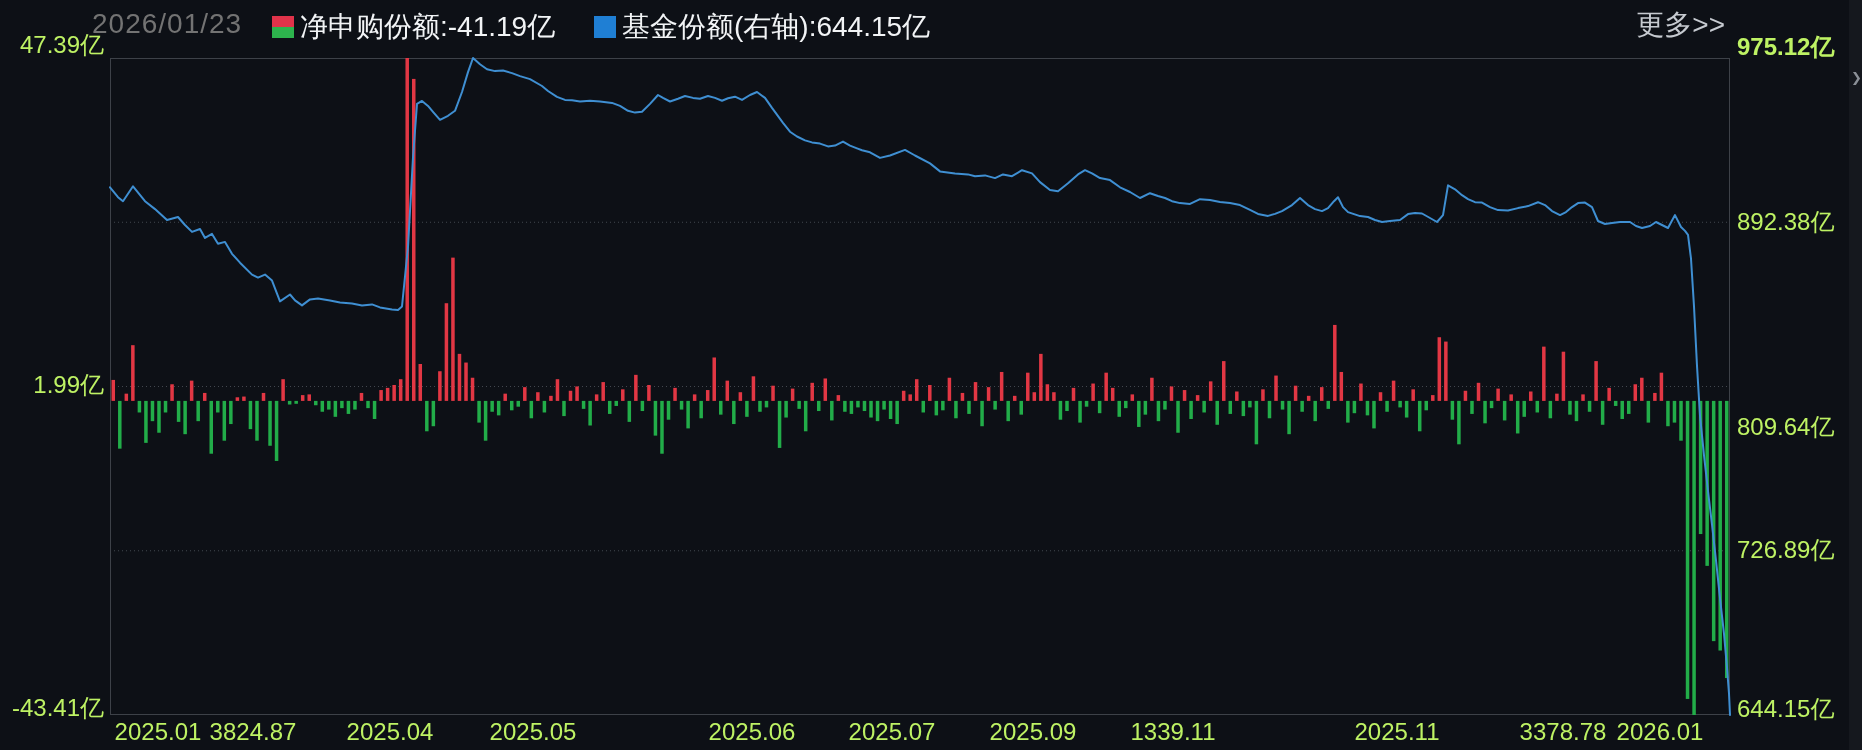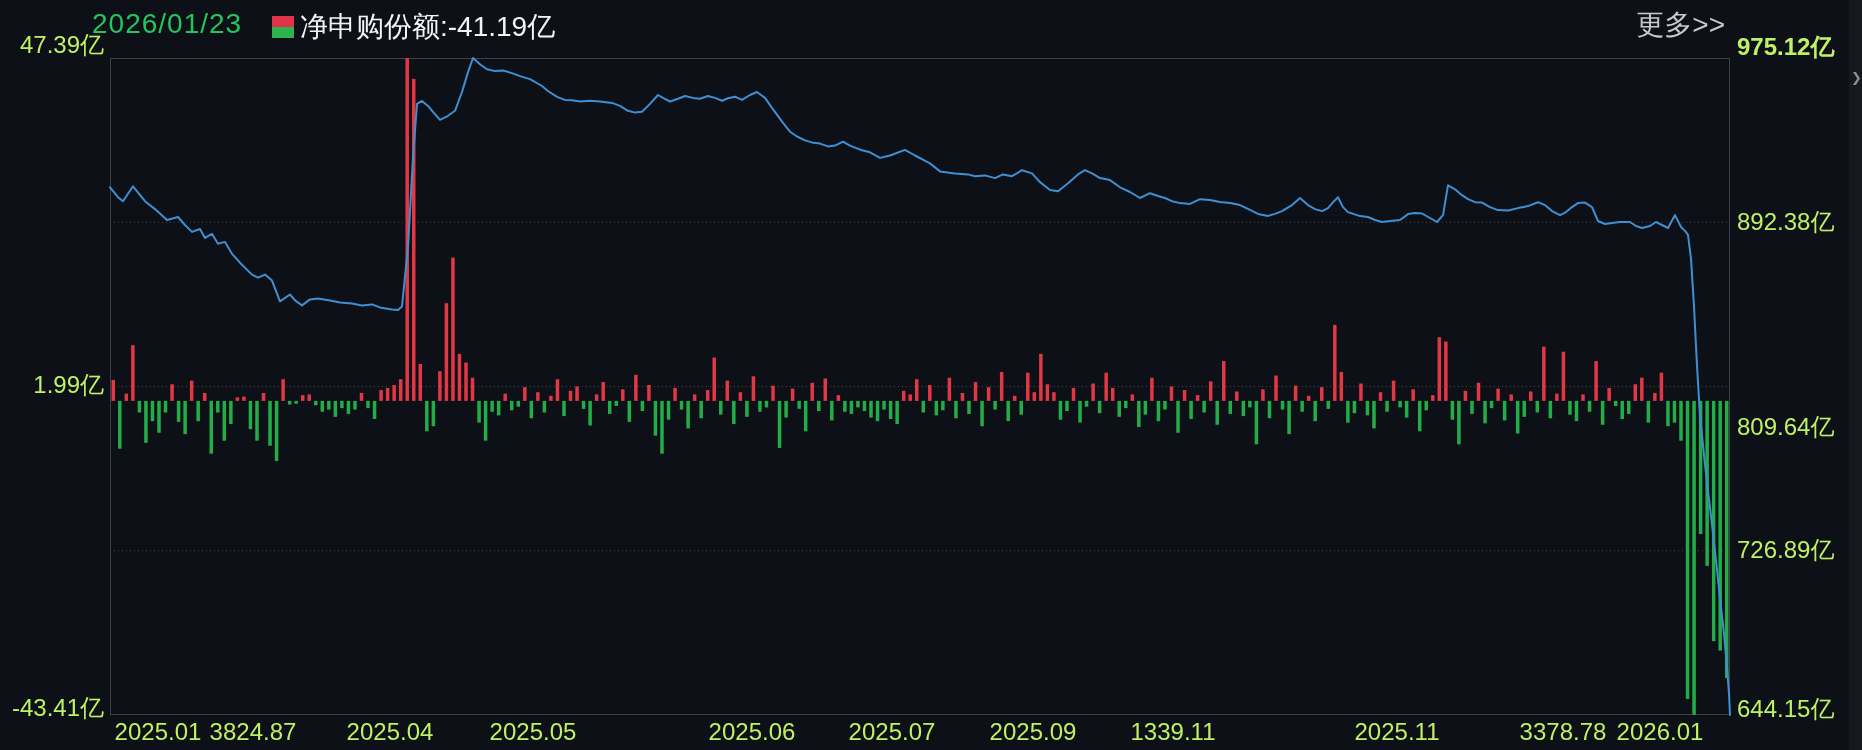--- a/index.html
+++ b/index.html
@@ -1,21 +1,21 @@
 <!DOCTYPE html>
 <html><head>
 <meta charset="utf-8">
 <style>
   html,body{margin:0;padding:0;background:#0d1016;}
   body{width:1862px;height:750px;overflow:hidden;position:relative;
        font-family:"Liberation Sans","DejaVu Sans",sans-serif;}
   .stage{position:absolute;inset:0;}
   
   .header{position:absolute;left:0;top:0;width:1862px;height:44px;}
-  .date{position:absolute;left:92px;top:8px;font-size:28px;color:#22c55e;letter-spacing:1px;}
+  .date{position:absolute;left:92px;top:8px;font-size:28px;color:#737373;letter-spacing:1px;}
   .legend-item{position:absolute;top:8px;display:flex;align-items:center;}
   .legend-item.l1{left:272px;}
   .legend-item.l2{left:594px;}
   .marker{width:22px;height:22px;display:inline-block;margin-right:6px;flex:0 0 auto;}
   .marker.split{display:flex;flex-direction:column;}
   .marker.split .half{flex:1;}
   .legend-text{font-size:28px;color:#f2f4f6;white-space:nowrap;}
   .more{position:absolute;right:137px;top:6px;font-size:28px;color:#c6cad0;cursor:pointer;white-space:nowrap;margin-left:26px;}
   
   #chart-svg{position:absolute;left:0;top:0;}
@@ -36,20 +36,24 @@
     <span class="date">2026/01/23</span>
 
     <span class="legend-item l1">
       <span class="marker split">
         <span class="half" id="mk-red" style="background: rgb(224, 51, 74);"></span>
         <span class="half" id="mk-green" style="background: rgb(45, 180, 77);"></span>
       </span>
       <span class="legend-text"><span>净申购份额:</span><span>-41.19亿</span></span>
     </span>
 
+    <span class="legend-item l2">
+      <span class="marker" id="mk-blue" style="background: rgb(31, 127, 212);"></span>
+      <span class="legend-text"><span>基金份额(右轴):</span><span>644.15亿</span></span>
+    </span>
 
     <span class="more">更多&gt;&gt;</span>
   </div>
 
   <svg id="chart-svg" width="1862" height="750">
       <line x1="110" y1="222.25" x2="1730" y2="222.25" stroke="#42474f" stroke-width="1" stroke-dasharray="1 3"></line>
       <line x1="110" y1="386.5" x2="1730" y2="386.5" stroke="#42474f" stroke-width="1" stroke-dasharray="1 3"></line>
       <line x1="110" y1="550.75" x2="1730" y2="550.75" stroke="#42474f" stroke-width="1" stroke-dasharray="1 3"></line>
       <rect x="110.5" y="58.5" width="1619" height="656" fill="none" stroke="#3d4148" stroke-width="1"></rect>
       <rect x="111.52" y="379.92" width="3.5" height="20.98" fill="#e23744"></rect>

